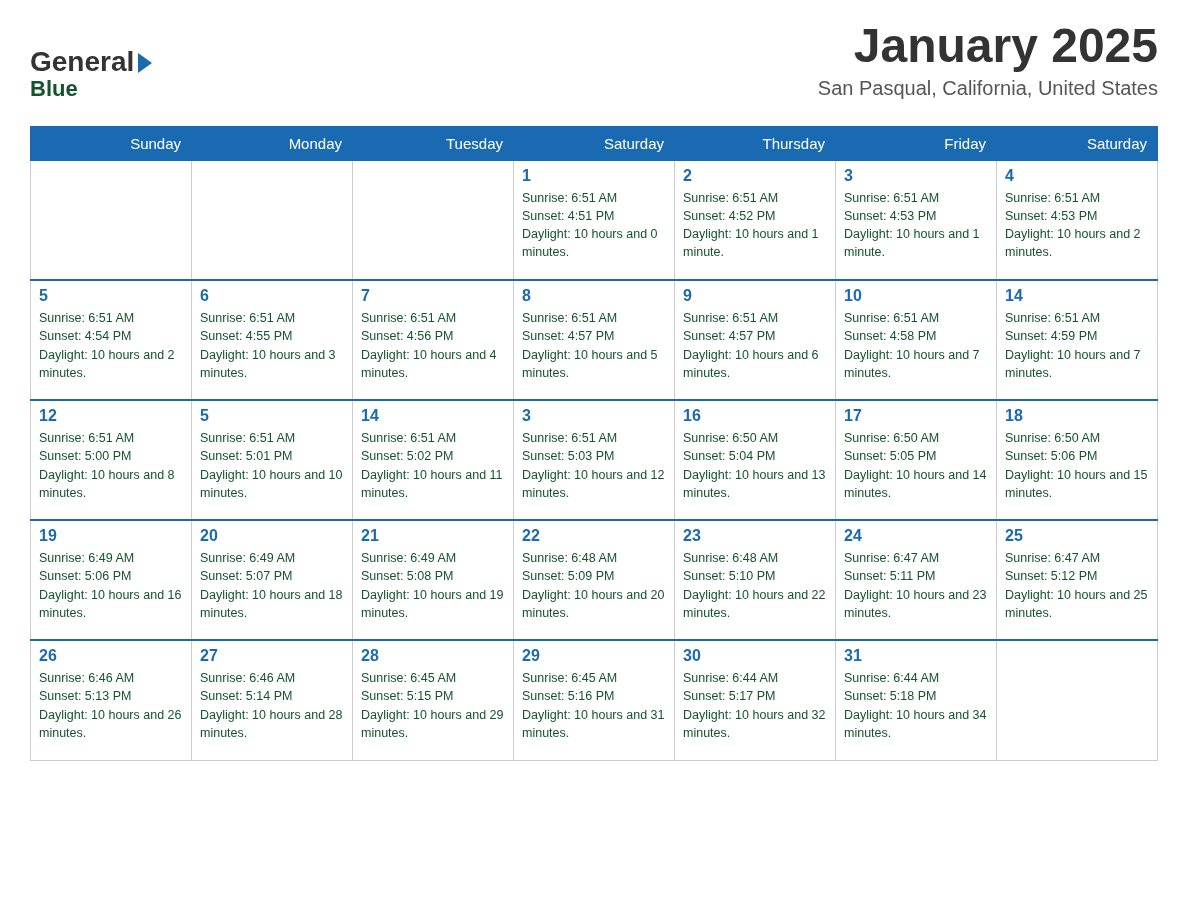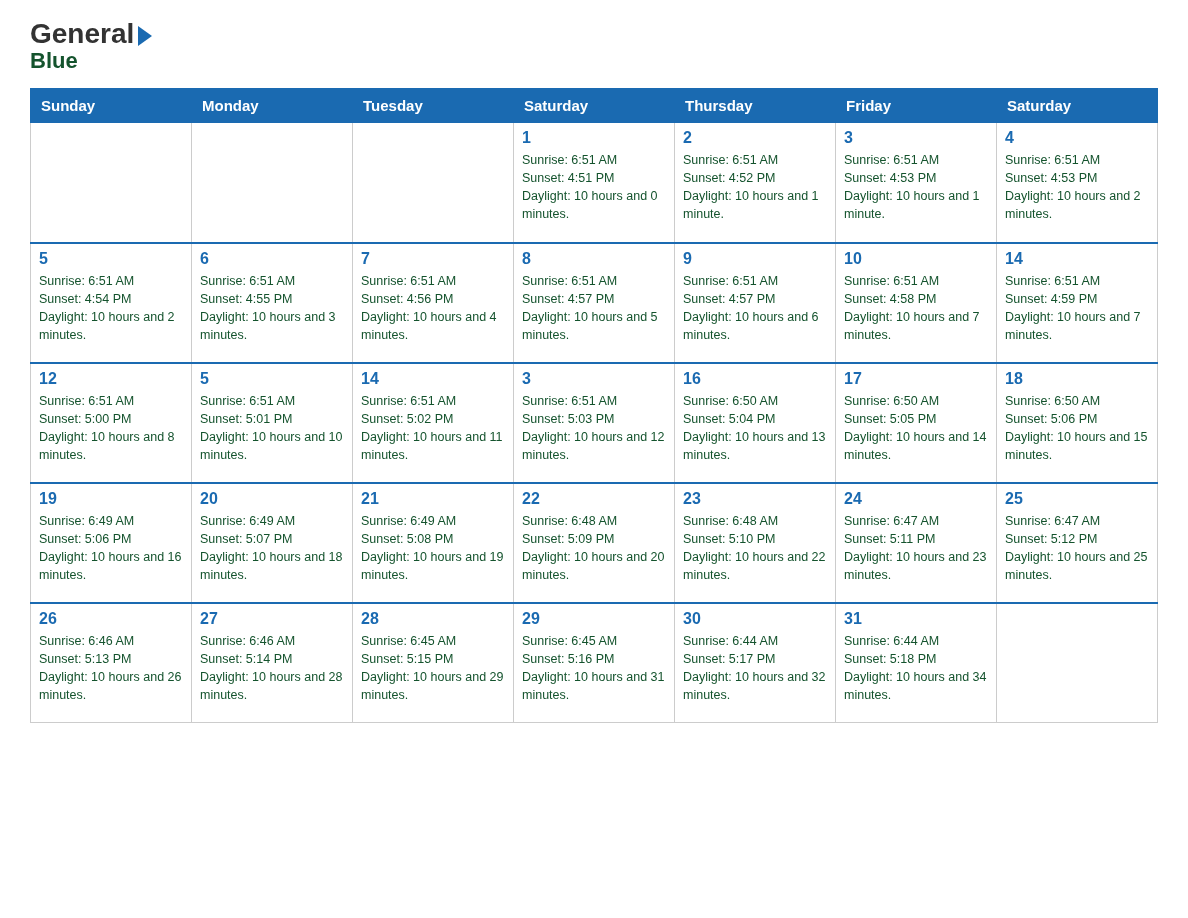--- a/index.html
+++ b/index.html
@@ -8,21 +8,21 @@
       background: #fff;
       color: #333;
       width: 1188px;
       min-height: 918px;
       padding: 20px 30px;
     }
     .header {
       display: flex;
       justify-content: space-between;
       align-items: flex-end;
-      margin-bottom: 16px;
+      margin-bottom: 26px;
     }
     .logo {
       display: flex;
       flex-direction: column;
       align-items: flex-start;
     }
     .logo-general {
       font-size: 28px;
       font-weight: bold;
       color: #333;
@@ -56,23 +56,23 @@
     }
     .calendar {
       width: 100%;
       border-collapse: collapse;
       margin-top: 10px;
     }
     .calendar th {
       background-color: #1a6ab1;
       color: #fff;
       font-size: 15px;
-      font-weight: bold;
+      font-weight: normal;
       padding: 8px 10px;
-      text-align: left;
+      text-align: right;
       border: 1px solid #1a6ab1;
     }
     .calendar td {
       vertical-align: top;
       border: 1px solid #ccc;
       padding: 6px 8px;
       width: 14.28%;
       height: 120px;
       font-size: 13px;
       color: #333;
@@ -98,20 +98,24 @@
   </style>
 </head>
 <body>
 
 <div class="header">
   <div class="logo">
     <div class="logo-general">
       General<span style="display:inline-block;width:0;height:0;border-top:10px solid transparent;border-bottom:10px solid transparent;border-left:14px solid #1a6ab1;margin-left:4px;vertical-align:middle;"></span>
     </div>
     <div class="logo-blue">Blue</div>
+  </div>
+  <div class="title-block">
+    <div class="month-title">January 2025</div>
+    <div class="location">San Pasqual, California, United States</div>
   </div>
 </div>
 
 <table class="calendar">
   <thead>
     <tr>
       <th>Sunday</th>
       <th>Monday</th>
       <th>Tuesday</th>
       <th>Saturday</th>

